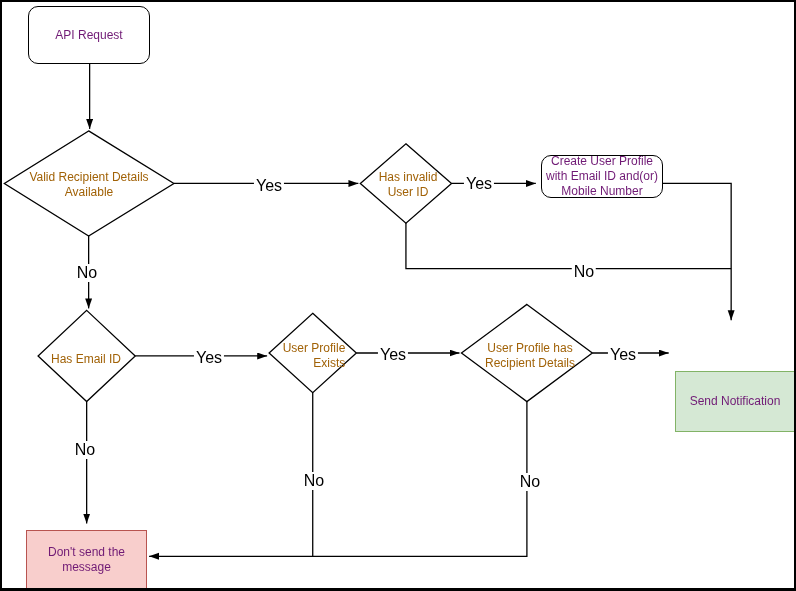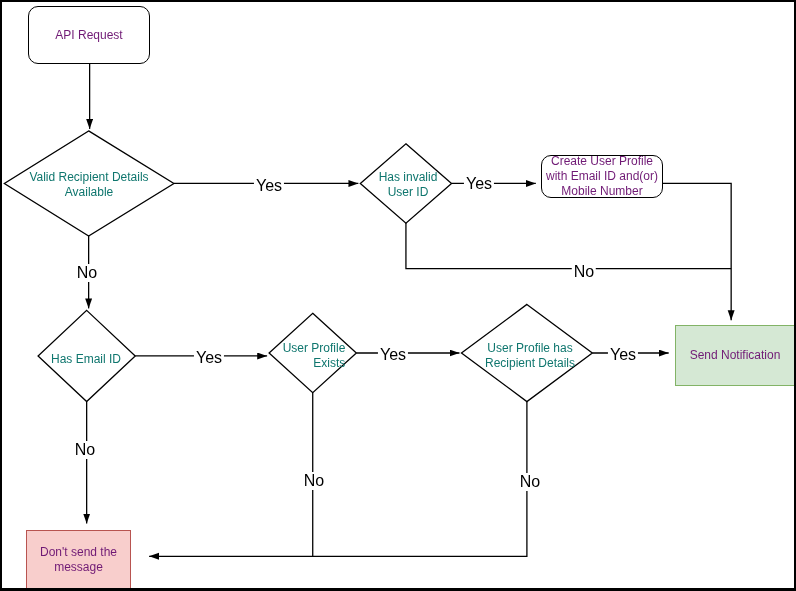--- a/index.html
+++ b/index.html
@@ -43,39 +43,40 @@
     font-size: 12px;
     line-height: 1.25;
     color: #701a75;
     background: var(--node-fill, #ffffff);
     border: 1.3px solid var(--line, #000000);
   }
   .node.rounded { border-radius: 10px; }
   .node.success {
     background: var(--success-fill, #d5e8d4);
     border-color: var(--success-border, #82b366);
+    margin-top: 46px;
   }
   .node.danger {
     background: var(--danger-fill, #f8cecc);
     border-color: var(--danger-border, #b85450);
   }
   .node-label {
     white-space: pre-line;
     padding: 0 2px;
   }
   .diamond-label {
     position: absolute;
     box-sizing: border-box;
     display: flex;
     align-items: center;
     justify-content: center;
     text-align: center;
     font-size: 12px;
     line-height: 1.25;
-    color: #0f766e;
+    color: #a16207;
     pointer-events: none;
     white-space: pre-line;
   }
   .edge-label {
     position: absolute;
     transform: translate(-50%, -50%);
     background: var(--canvas-bg, #ffffff);
     font-size: 16px;
     color: #000000;
     padding: 0 2px;
@@ -121,21 +122,21 @@
   <div class="node rounded" style="left:539px; top:153px; width:122px; height:43px;">
     <span class="node-label">Create User Profile
 with Email ID and(or)
 Mobile Number</span>
   </div>
 
   <div class="node success" style="left:673px; top:323px; width:120px; height:61px;">
     <span class="node-label">Send Notification</span>
   </div>
 
-  <div class="node danger" style="left:24px; top:528px; width:105px; height:60px;">
+  <div class="node danger" style="left:24px; top:528px; width:121px; height:60px;">
     <span class="node-label">Don't send the
 message</span>
   </div>
 
   <div class="diamond-label" style="left:2px; top:130px; width:170px; height:106px;">Valid Recipient Details
 Available</div>
   <div class="diamond-label" style="left:360px; top:143px; width:92px; height:80px;">Has invalid
 User ID</div>
   <div class="diamond-label" style="left:35px; top:311px; width:98px; height:92px;">Has Email ID</div>
   <div class="diamond-label" style="left:268px; top:314px; width:88px; height:80px;text-align:right;">User Profile

